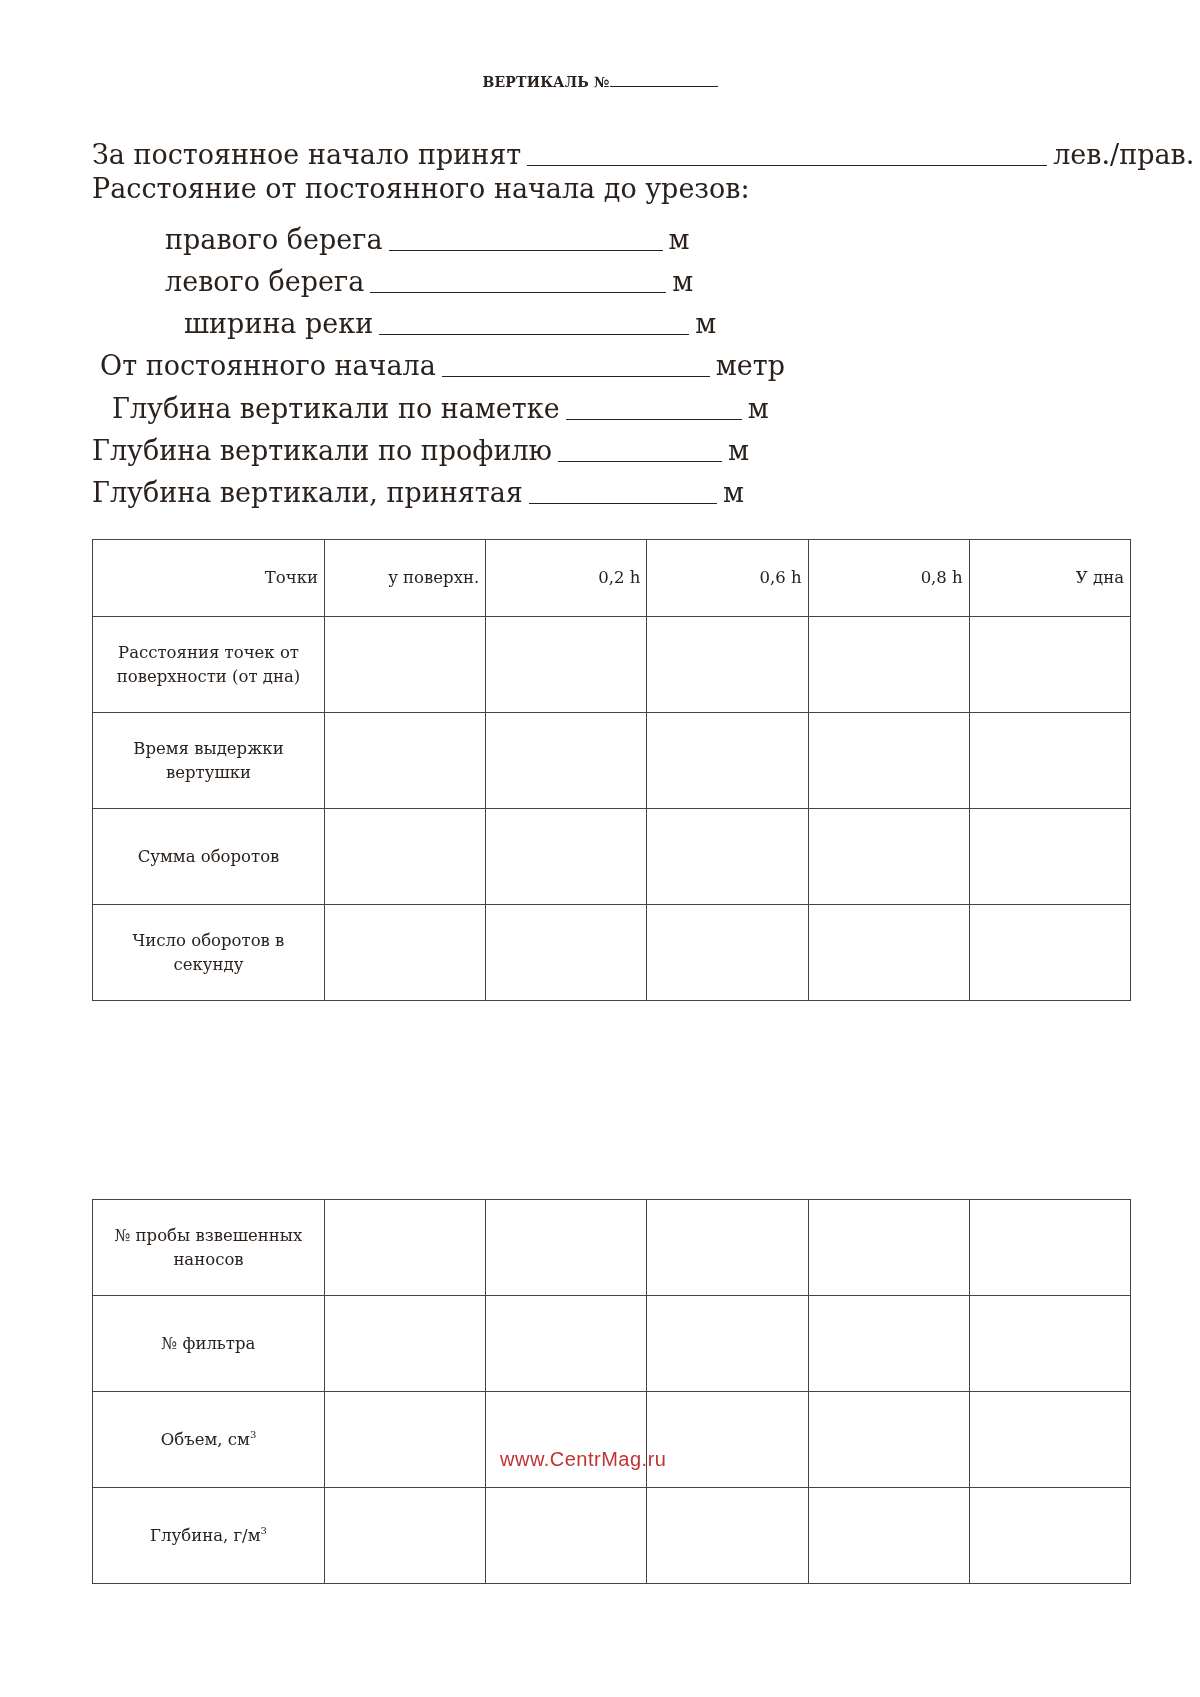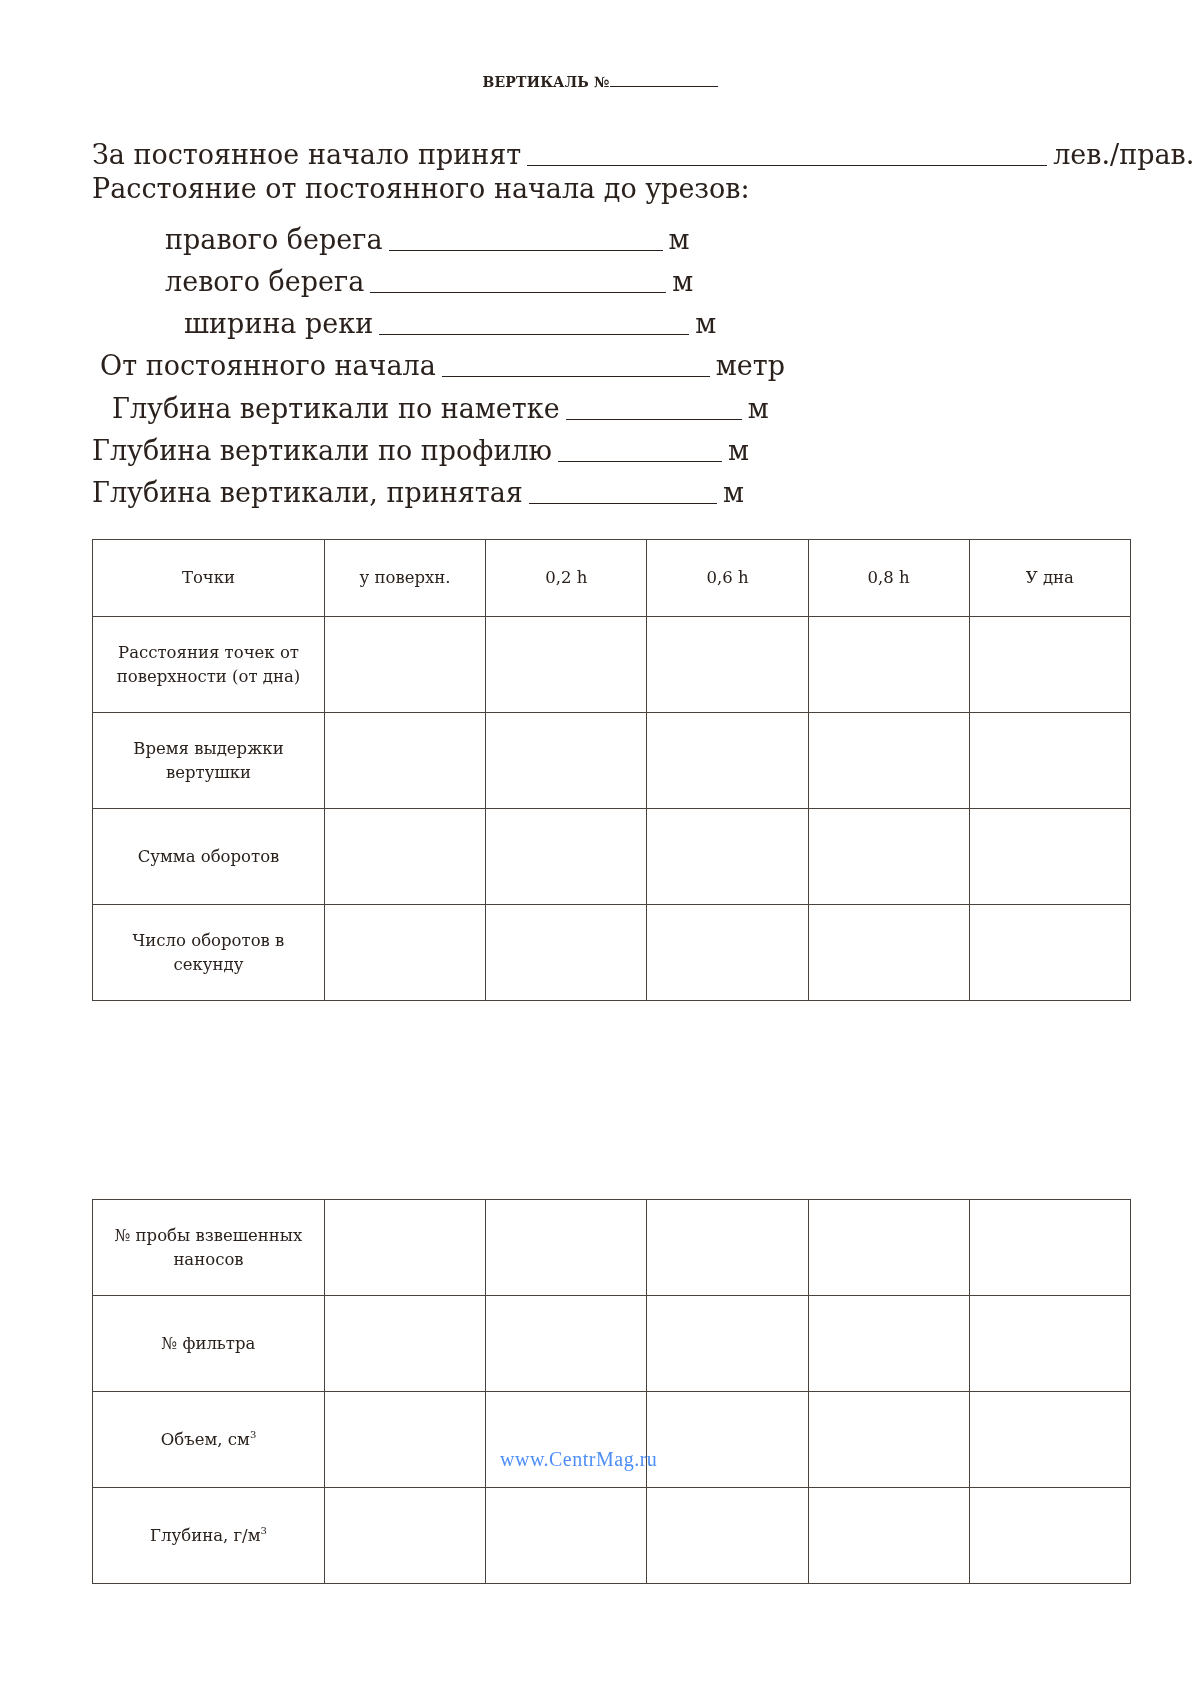--- a/index.html
+++ b/index.html
@@ -56,30 +56,30 @@
       border: 1.5px solid #4a423c;
       text-align: center;
       vertical-align: middle;
       font-size: 16.5px;
       line-height: 24px;
       padding: 0 6px;
     }
     table.grid td.label {
       width: 219px;
     }
-    table.grid tr.hdr td { height: 76px; }
+    table.grid tr.hdr td { height: 76px; text-align: right; }
     table.grid tr.row td { height: 95px; }
     sup { font-size: 10px; vertical-align: 7px; line-height: 0; }
     .watermark {
       position: absolute;
       left: 500px;
       top: 1448px;
-      font-family: Liberation Serif, serif;
+      font-family: Liberation Sans, sans-serif;
       font-size: 20px;
-      color: #3b82f6;
+      color: #b91c1c;
       opacity: 0.9;
       letter-spacing: 0.5px;
     }
   </style>
 </head>
 <body>
 
 <div class="title">
   <span>ВЕРТИКАЛЬ №</span><span class="blank"></span>
 </div>

